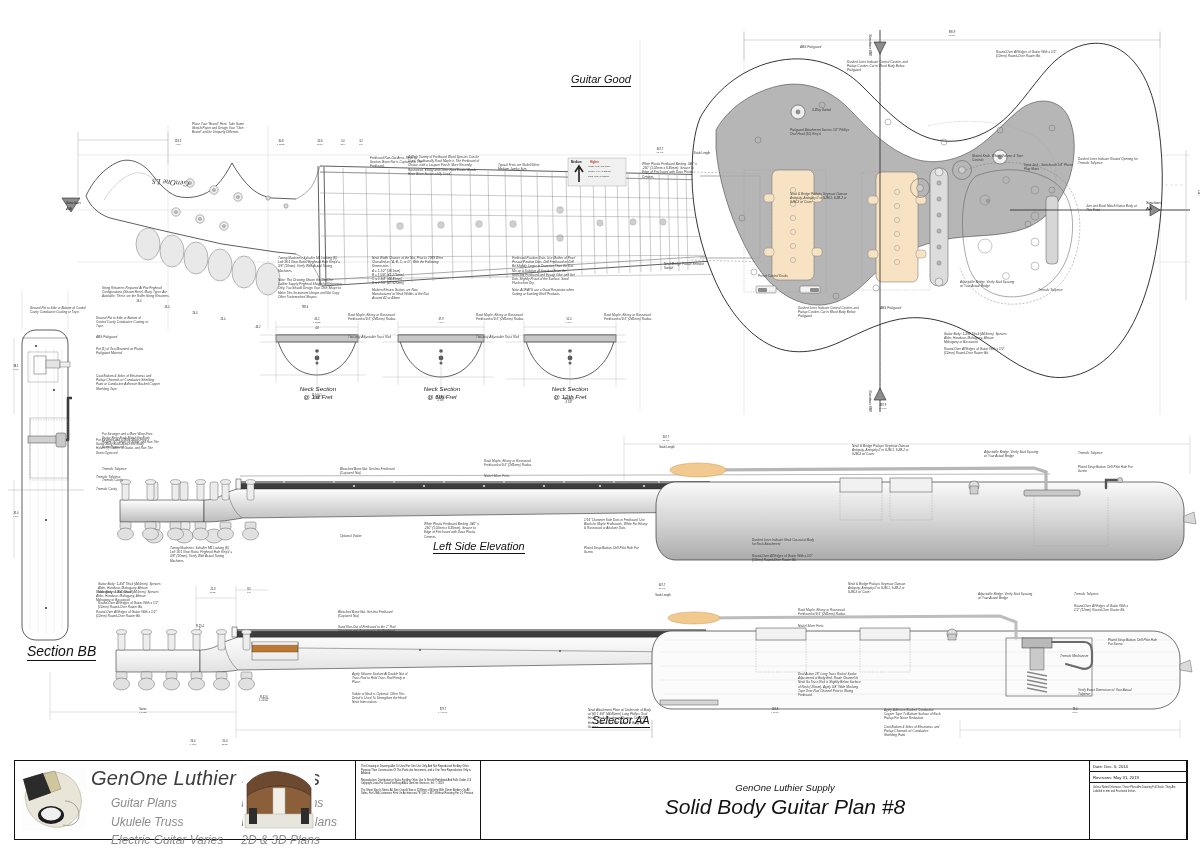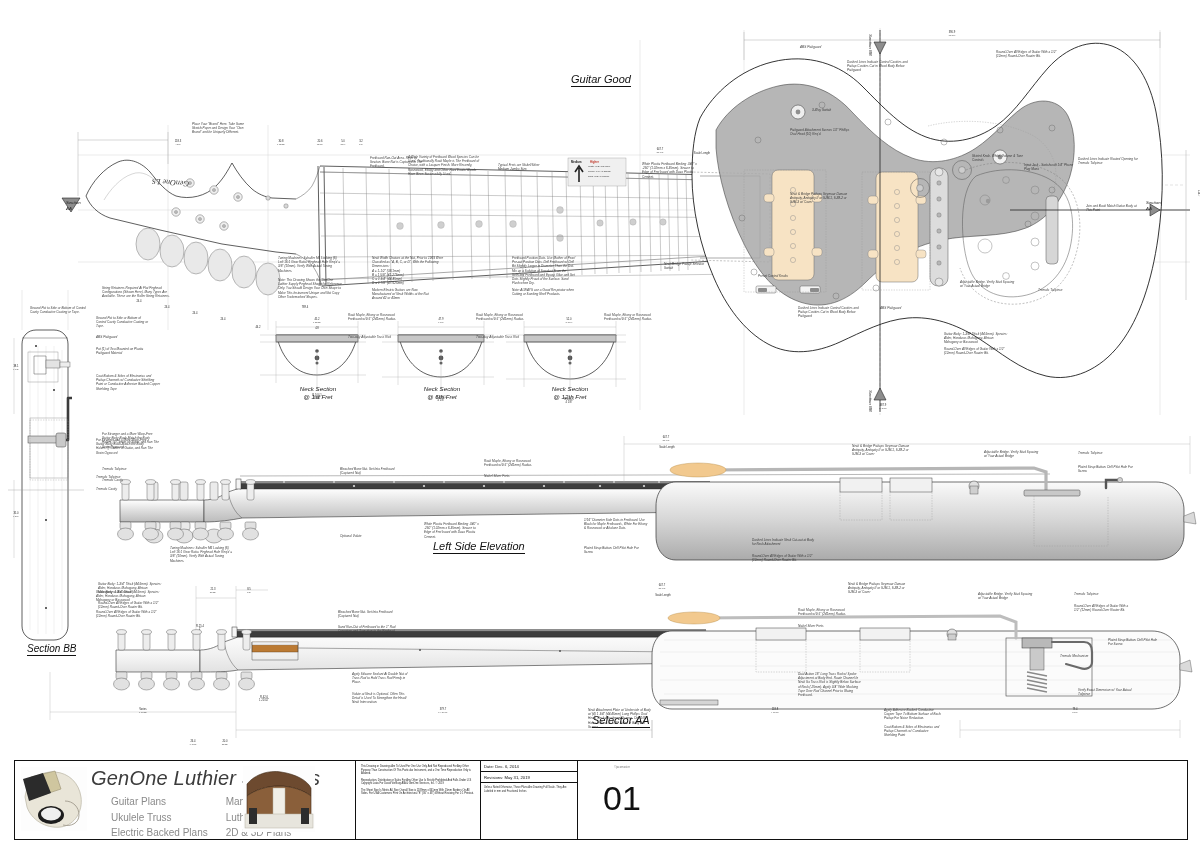--- a/index.html
+++ b/index.html
@@ -6,21 +6,21 @@
   body{width:1200px;height:849px;overflow:hidden;font-family:"Liberation Sans",sans-serif;color:#000;}
   #sheet{position:relative;width:1200px;height:849px;background:#fff;}
 
   
   .abs{position:absolute;}
   .note{font-size:3.1px;line-height:1.35;color:#3b3b3b;font-style:italic;font-family:"Liberation Sans",sans-serif;letter-spacing:.01em;white-space:pre-line;}.note.w46{width:46px}.note.w52{width:52px}
   .note.w58{width:58px}.note.w64{width:64px}.note.w72{width:72px}
   .dim{font-size:2.7px;line-height:1.15;color:#2b2b2b;text-align:center;font-family:"Liberation Sans",sans-serif;}
   .dim .d2{font-size:2.2px;color:#555;}
   .viewtitle{font-size:11px;font-style:italic;color:#111;border-bottom:1px solid #111;padding-bottom:1px;white-space:nowrap;font-family:"Liberation Sans",sans-serif;}
-  .viewtitle.sm{font-size:10px;}
+  .viewtitle.sm{font-size:14px;}
   .secttitle{font-size:6.2px;font-style:italic;color:#222;text-align:center;line-height:1.25;}
 
   svg{display:block;overflow:visible;}
   .ln{fill:none;stroke:#1a1a1a;stroke-width:.7;}
   .ln2{fill:none;stroke:#555;stroke-width:.5;}
   .ln3{fill:none;stroke:#999;stroke-width:.4;}
   .dash{fill:none;stroke:#777;stroke-width:.45;stroke-dasharray:2 1.6;}
   .dash2{fill:none;stroke:#999;stroke-width:.4;stroke-dasharray:1.4 1.2;}
 
   
@@ -31,21 +31,21 @@
   #tb-meta{width:96px;border-right:1.2px solid #111;display:flex;flex-direction:column;}
   #tb-num{width:88px;display:flex;flex-direction:column;align-items:center;}
 
   .legal-p{font-size:2.6px;line-height:1.35;color:#1c1c1c;margin:0 0 3.2px 0;}
   .meta-cell{border-bottom:1.1px solid #111;padding:2.5px 3px;font-size:4.2px;color:#111;}
   .meta-cell:last-child{border-bottom:none;}
   .meta-note{font-size:2.6px;line-height:1.35;color:#2a2a2a;padding:3px;}
   #sheet-num{font-size:34px;color:#111;line-height:1;margin-top:12px;font-family:"Liberation Sans",sans-serif;}
   #sheet-tag{font-size:2.8px;color:#777;margin-top:4px;}
   #brand-name{font-size:20px;font-style:italic;color:#3c3c3c;letter-spacing:.2px;position:absolute;left:76px;top:6px;white-space:nowrap;}
-  .plan-col{font-size:10px;color:#8b8b8b;line-height:1.55;white-space:nowrap;}
+  .plan-col{font-size:12px;font-style:italic;color:#8b8b8b;line-height:1.55;white-space:nowrap;}
   #plan-cols{position:absolute;left:96px;top:33px;display:flex;gap:18px;}
   #co-name{font-size:9.5px;font-style:italic;color:#111;margin-bottom:2px;}
   #co-title{font-size:21px;font-style:italic;color:#111;white-space:nowrap;}
 
   
   .logoart{position:absolute;left:6px;top:6px;width:66px;height:64px;}
   .logoart2{position:absolute;left:228px;top:5px;width:72px;height:66px;}
 
   
   .pickup{fill:#f7e3c4;stroke:#6a6a6a;stroke-width:.5;}
@@ -941,21 +941,21 @@
         <path d="M2,12 L22,6 L30,26 L8,34 Z" fill="#2b2b2b"></path>
         <ellipse cx="30" cy="48" rx="13" ry="9" fill="#1c1c1c"></ellipse>
         <ellipse cx="30" cy="47" rx="10" ry="6.5" fill="#efefef"></ellipse>
         <path d="M44,34 C52,34 58,40 58,48 C58,56 50,60 42,58" fill="none" stroke="#a9a396" stroke-width="1"></path>
       </svg>
       <div id="brand-name">GenOne Luthier Supplies</div>
       <div id="plan-cols">
         <div>
           <div class="plan-col">Guitar Plans</div>
           <div class="plan-col">Ukulele Truss</div>
-          <div class="plan-col">Electric Backed Plans</div>
+          <div class="plan-col">Electric Guitar Varies</div>
         </div>
         <div>
           <div class="plan-col">Mandolin Plans</div>
           <div class="plan-col">Luthier Tool Plans</div>
           <div class="plan-col">2D &amp; 3D Plans</div>
         </div>
       </div>
 
       <svg class="logoart2" viewBox="0 0 72 66">
         <rect x="0" y="0" width="72" height="66" fill="#fdfdfd"></rect>
@@ -967,26 +967,26 @@
         <rect x="58" y="42" width="8" height="16" fill="#2d2d2d"></rect>
       </svg>
     </div>
 
     <div id="tb-legal">
       <p class="legal-p">This Drawing or Drawings Are To Used For One Use Only And Not Reproduced For Any Other Purpose Than Construction Of This Particular Instrument, and a One Time Reproduction Only is Allowed.</p>
       <p class="legal-p">Reproduction, Distribution or Sales For Any Other Use Is Strictly Prohibited And Falls Under U.S Copyright Laws For David VerBurg AIA &amp; GenOne Services, Inc. © 2019</p>
       <p class="legal-p">The Sheet Size Is Metric A0 Size Overall Size is 1189mm x 841mm With 15mm Borders On All Sides. For USA Customers Print On Architectural "E" (36" x 48") Without Resizing For 1:1 Printout.</p>
     </div>
 
+    <div id="tb-main">
+      <div id="co-name">GenOne Luthier Supply</div>
+      <div id="co-title">Solid Body Guitar Plan #8</div>
+    </div>
 
     <div id="tb-meta">
       <div class="meta-cell">Date: Dec. 6, 2014</div>
       <div class="meta-cell">Revisions: May 31, 2019</div>
       <div class="meta-note">Unless Noted Otherwise, These Plans Are Drawing Full Scale. They Are Labeled in mm and Fractional Inches</div>
     </div>
 
-    <div id="tb-num">
-      <div id="sheet-tag">©jacomaster</div>
-      <div id="sheet-num">01</div>
-    </div>
   </div>
 
 </div>
 
 </body></html>

